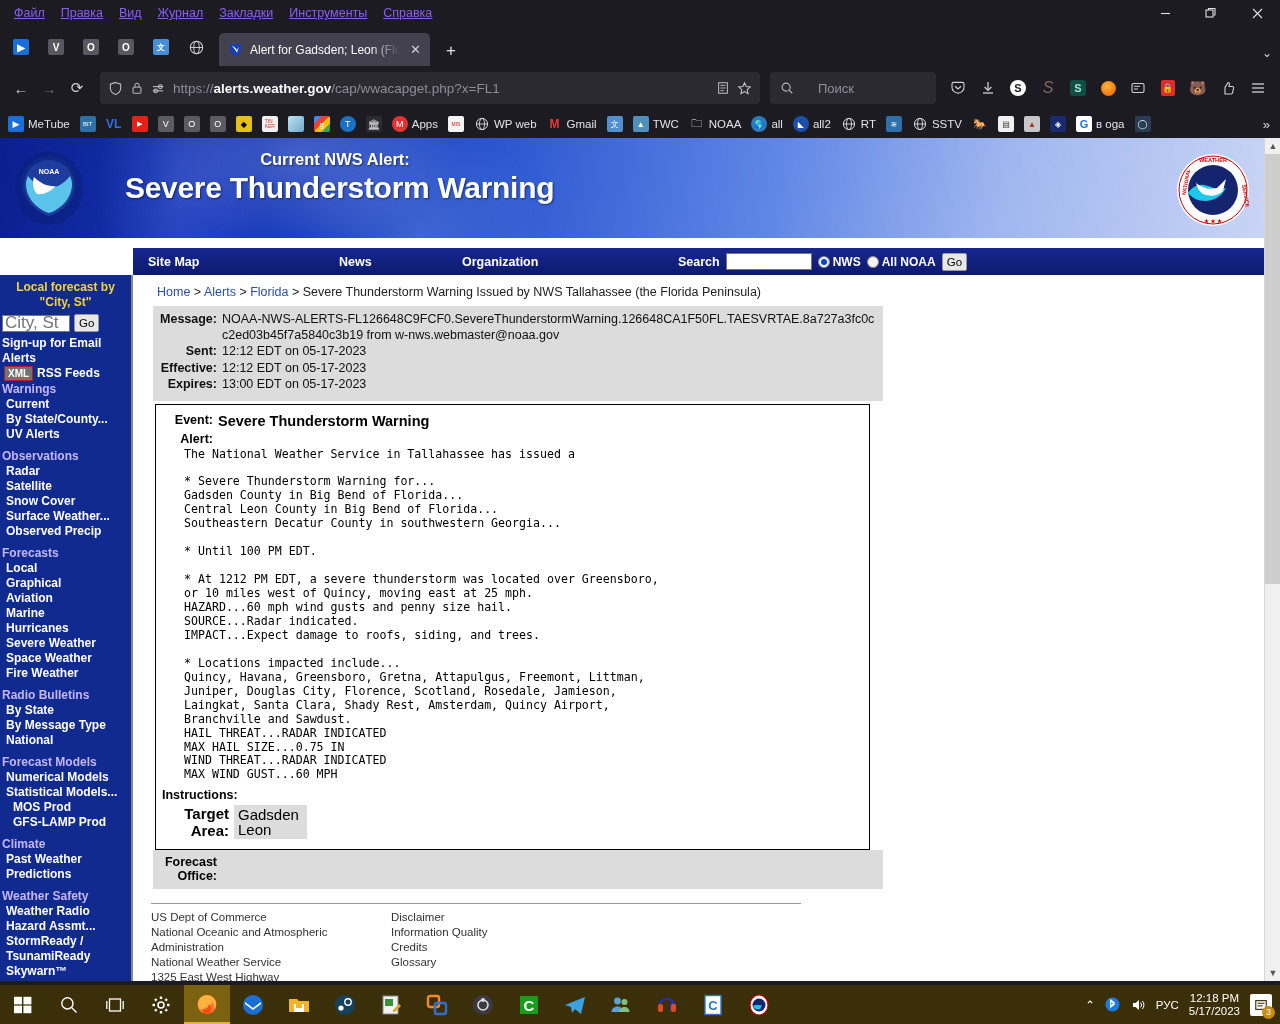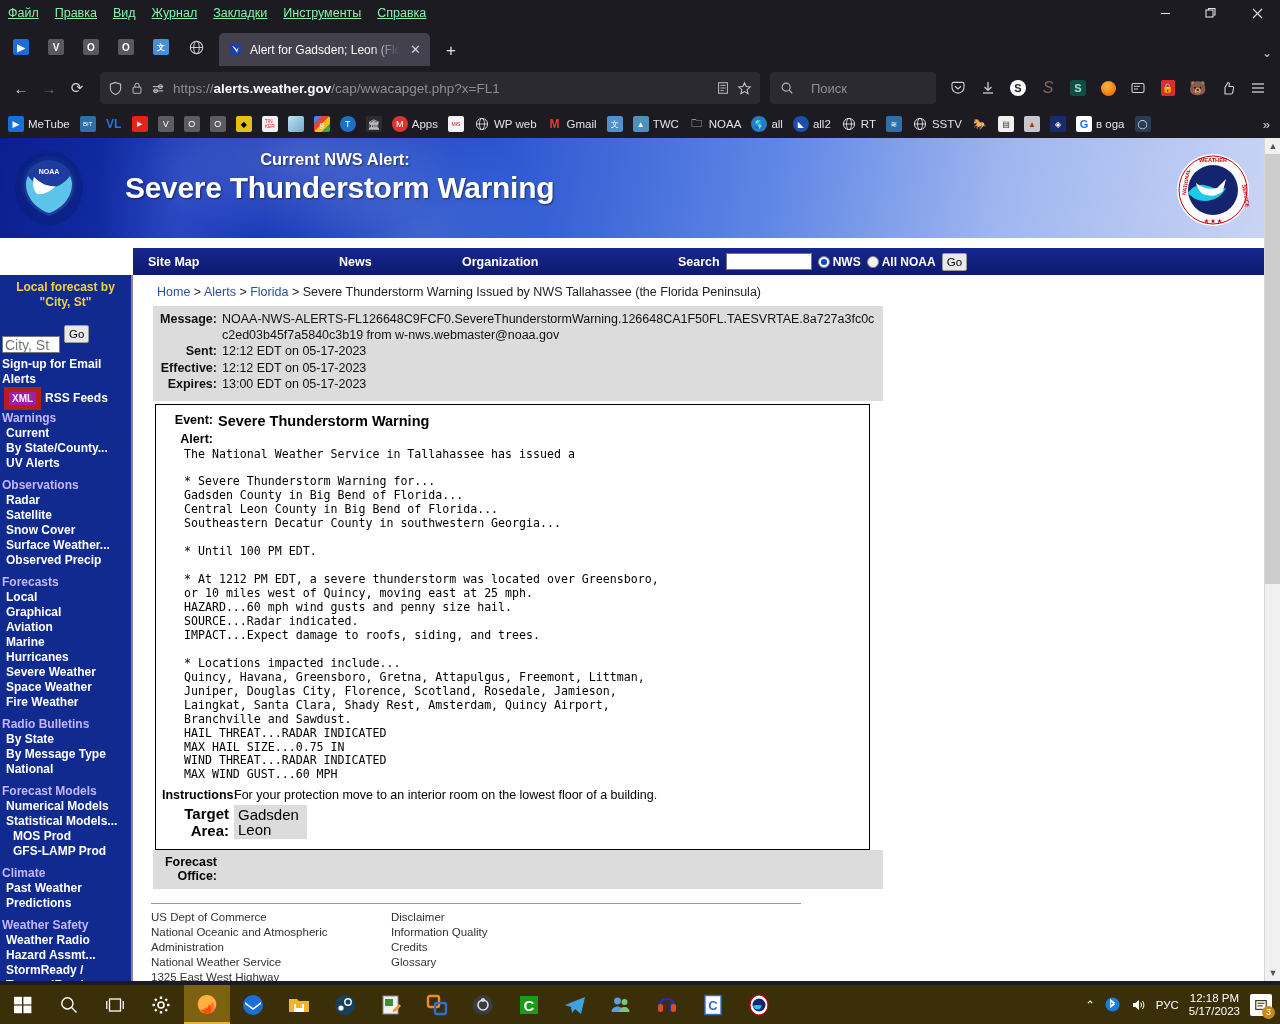--- a/index.html
+++ b/index.html
@@ -9,21 +9,21 @@
     background: #1c1b22;
     font-size: 13px;
     -webkit-font-smoothing: antialiased;
   }
 
   
   .browser { width: 1280px; height: 985px; background: #1c1b22; position: relative; }
 
   .menubar {
     height: 26px; display: flex; align-items: center;
-    padding-left: 0; color: #86efac; font-size: 12.5px;
+    padding-left: 6px; color: #8b5cf6; font-size: 12.5px;
     background: #1c1b22;
   }
   .menubar .mi { padding: 2px 8px; white-space: nowrap; }
   .menubar .mi .u { text-decoration: underline; }
 
   .titlebar-buttons {
     position: absolute; right: 0; top: 0; height: 26px; display: flex;
   }
   .titlebar-buttons div {
     width: 46px; height: 26px; display: flex; align-items: center; justify-content: center;
@@ -66,21 +66,21 @@
     flex: 0 0 auto; width: 660px; height: 32px; background: #2b2a33; border-radius: 4px;
     display: flex; align-items: center; padding: 0 8px; gap: 7px; margin: 0 8px;
     color: #bfbfc8; font-size: 13.5px;
   }
   .urlbar .url-text { flex: 1; white-space: nowrap; overflow: hidden; color: #8d8d98; }
   .urlbar .url-text b { color: #fbfbfe; font-weight: 600; }
   .urlbar .url-text .scheme { color: #8d8d98; }
 
   .searchbar {
     width: 200px; height: 32px; background: #2b2a33; border-radius: 4px;
-    display: flex; align-items: center; padding: 0 10px; gap: 17px; color: #8f8f9a; font-size: 13px;
+    display: flex; align-items: center; padding: 0 10px; gap: 24px; color: #8f8f9a; font-size: 13px;
   }
   .toolbar-icons { display: flex; align-items: center; gap: 2px; margin-left: 6px; }
   .ticon { width: 28px; height: 28px; display: flex; align-items: center; justify-content: center;
            color: #d3d3d9; font-size: 13px; }
 
   .bookmarks {
     height: 28px; display: flex; align-items: center; padding: 0 4px; gap: 2px;
     color: #e3e3e6; font-size: 11.5px; overflow: hidden; white-space: nowrap;
   }
   .bm { display: flex; align-items: center; gap: 4px; padding: 2px 4px; border-radius: 3px; }
@@ -145,28 +145,28 @@
 
   .body-wrap { display: flex; height: 716px; }
 
   .sidebar {
     width: 133px; background: #102a8f; color: #fff; flex: 0 0 133px;
     padding: 4px 0 0 0; font-size: 12px; font-weight: bold;
     border-right: 2px solid #888;
   }
   .sidebar .sb-head { text-align: center; color: #f2d23a; padding: 1px 4px; line-height: 15px; }
   .sidebar .sb-search { display: flex; gap: 4px; padding: 3px 3px 4px 2px; align-items: center;}
-  .sidebar .sb-search input { width: 58px; height: 17px; font-size: 14px; border: 1px solid #777; padding: 0 2px; margin-top: 22px; }
+  .sidebar .sb-search input { width: 68px; height: 17px; font-size: 17px; border: 1px solid #777; padding: 0 2px; }
   .sidebar .grp { color: #c4b5fd; padding: 1px 0 0 2px; line-height: 15px; }
   .sidebar .lnk { color: #fff; padding-left: 6px; line-height: 15px; }
   .sidebar .lnk.sub { padding-left: 13px; }
   .sidebar .spacer { height: 6px; }
   .xml-badge {
-    background: #a21caf; color: #fff; font-size: 10px; font-weight: bold; padding: 0 3px;
-    border: 5px solid #b91c1c; display: inline-block; margin-right: 4px; line-height: 13px;
+    background: #737373; color: #fff; font-size: 10px; font-weight: bold; padding: 0 3px;
+    border: 1px solid #b91c1c; display: inline-block; margin-right: 4px; line-height: 13px;
   }
 
   .content { flex: 1; background: #fff; padding: 10px 12px 0 10px; position: relative; }
   .breadcrumb { font-size: 12.5px; color: #222; margin: 0 0 7px 14px; }
   .breadcrumb a { color: #2b4fa0; text-decoration: none; }
 
   .msgbox {
     background: #dcdcdc; width: 730px; margin-left: 10px; padding: 6px 8px 7px 6px;
     font-size: 12.5px; color: #111;
   }
@@ -707,21 +707,20 @@
 Juniper, Douglas City, Florence, Scotland, Rosedale, Jamieson,
 Laingkat, Santa Clara, Shady Rest, Amsterdam, Quincy Airport,
 Branchville and Sawdust.
 HAIL THREAT...RADAR INDICATED
 MAX HAIL SIZE...0.75 IN
 WIND THREAT...RADAR INDICATED
 MAX WIND GUST...60 MPH</pre>
 
           <div class="instr-row">
             <div class="k">Instructions:</div>
-            <div>For your protection move to an interior room on the lowest floor of a building.</div>
           </div>
 
           <div class="target-row">
             <div class="k">Target Area:</div>
             <div class="target-vals">
               <div>Gadsden</div>
               <div>Leon</div>
             </div>
           </div>
         </div>

